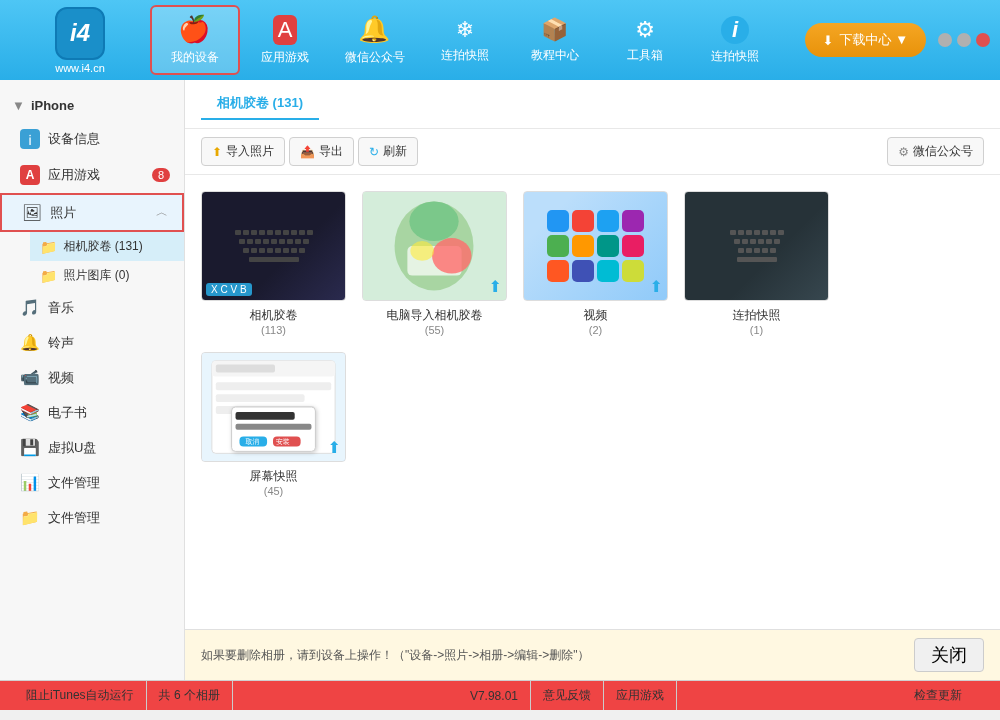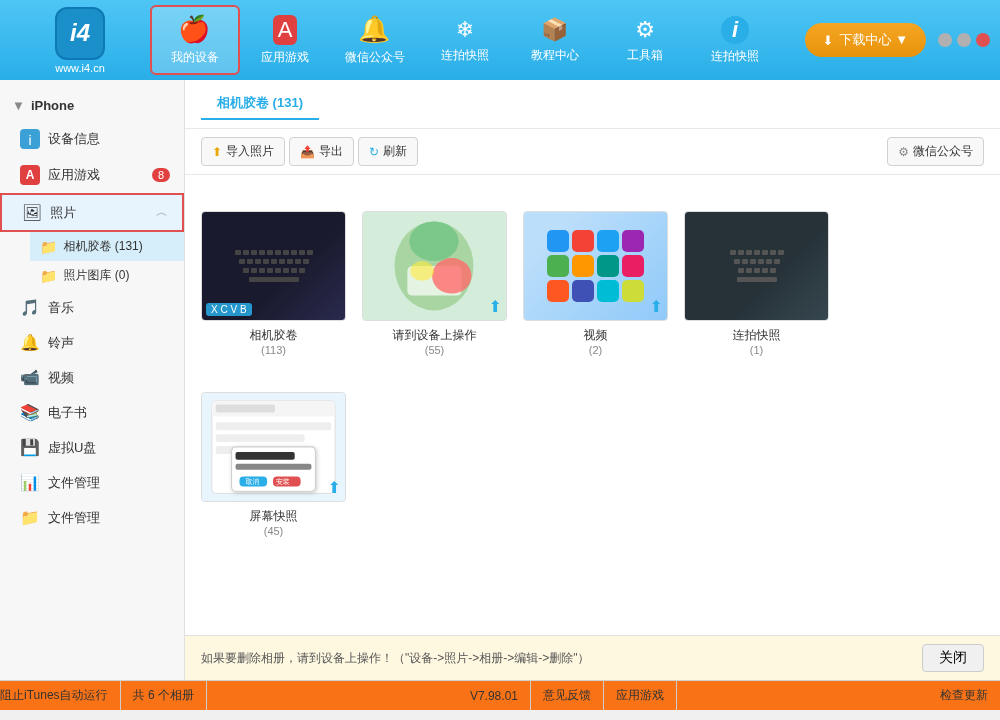--- a/index.html
+++ b/index.html
@@ -40,43 +40,43 @@
     #content { flex: 1; background: #fff; display: flex; flex-direction: column; }
     #content-header { padding: 8px 16px; border-bottom: 1px solid #e8e8e8; }
     .tab-bar { display: flex; gap: 0; }
     .tab { padding: 6px 16px; border-bottom: 2px solid transparent; cursor: pointer; font-size: 13px; color: #333; }
     .tab.active { border-bottom: 2px solid #29aee8; color: #29aee8; font-weight: bold; }
     #toolbar { display: flex; align-items: center; padding: 8px 16px; border-bottom: 1px solid #e8e8e8; gap: 4px; }
     .toolbar-btn { display: flex; align-items: center; gap: 4px; padding: 5px 10px; border: 1px solid #d0d0d0; border-radius: 4px; background: #f8f8f8; cursor: pointer; font-size: 12px; color: #333; }
     .toolbar-right { margin-left: auto; }
     #photo-grid { flex: 1; padding: 16px; display: flex; flex-wrap: wrap; gap: 16px; overflow-y: auto; align-content: flex-start; }
     .photo-item { display: flex; flex-direction: column; align-items: center; width: 145px; cursor: pointer; }
-    .photo-thumb { width: 145px; height: 110px; background: #e8e8e8; border-radius: 4px; overflow: hidden; display: flex; align-items: center; justify-content: center; position: relative; border: 1px solid #ddd; margin-top: 20px; }
+    .photo-thumb { width: 145px; height: 110px; background: #e8e8e8; border-radius: 4px; overflow: hidden; display: flex; align-items: center; justify-content: center; position: relative; border: 1px solid #ddd; }
     .photo-thumb-empty { background: #f5f5f5; border: 2px dashed #ccc; }
     .photo-name { margin-top: 6px; font-size: 12px; color: #333; text-align: center; }
     .photo-count { font-size: 11px; color: #888; text-align: center; }
 
     
     .thumb-keyboard { background: linear-gradient(135deg, #1a1a2e 60%, #2a2a4e 100%); }
     .thumb-veggies { background: linear-gradient(135deg, #e8f5e9 30%, #c8e6c9 100%); }
     .thumb-apps { background: linear-gradient(135deg, #bbdefb 20%, #90caf9 100%); }
     .thumb-keyboard2 { background: linear-gradient(135deg, #263238 60%, #37474f 100%); }
     .thumb-screenshot { background: linear-gradient(135deg, #e3f2fd 20%, #bbdefb 100%); }
 
     
     .thumb-inner-folder { width: 60px; height: 48px; border: 2px solid #ccc; border-radius: 4px; background: #fff; box-shadow: 3px 3px 0 #bbb; position: relative; }
     .thumb-inner-folder::before { content: ''; position: absolute; width: 40px; height: 36px; border: 2px solid #ccc; background: #fafafa; top: 6px; left: 6px; }
 
     
     #info-bar { background: #fff8e1; border-top: 1px solid #e0e0e0; padding: 8px 16px; font-size: 12px; color: #555; display: flex; align-items: center; }
     #info-bar .info-text { flex: 1; }
-    .close-btn { padding: 4px 16px; background: #f0f0f0; border: 1px solid #ccc; border-radius: 4px; cursor: pointer; font-size: 14px; }
-
-    
-    #statusbar { height: 30px; background: #f97316; border-top: 1px solid #d0d0d0; display: flex; align-items: center; padding: 0 0; gap: 0; font-size: 12px; color: #333; }
+    .close-btn { padding: 4px 16px; background: #f0f0f0; border: 1px solid #ccc; border-radius: 4px; cursor: pointer; font-size: 18px; }
+
+    
+    #statusbar { height: 30px; background: #ef4444; border-top: 1px solid #d0d0d0; display: flex; align-items: center; padding: 0 26px; gap: 0; font-size: 12px; color: #333; }
     .status-item { padding: 0 12px; border-right: 1px solid #ccc; height: 100%; display: flex; align-items: center; }
     .status-item:first-child { padding-left: 0; }
     .status-item:last-child { border-right: none; margin-left: auto; }
     .status-version { margin-left: auto; }
 
     
     .kb-key { display: inline-block; width: 6px; height: 5px; background: #444; border-radius: 1px; margin: 1px; }
     .kb-row { display: flex; justify-content: center; margin: 1px 0; }
 
     
@@ -304,21 +304,21 @@
 
             <rect width="145" height="110" fill="#d4edda"></rect>
             <ellipse cx="72" cy="55" rx="40" ry="45" fill="#a8d5a2"></ellipse>
             <ellipse cx="72" cy="30" rx="25" ry="20" fill="#7bc88a"></ellipse>
             <rect x="45" y="55" width="55" height="30" rx="5" fill="#fff" opacity="0.7"></rect>
             <ellipse cx="90" cy="65" rx="20" ry="18" fill="#ff6b6b" opacity="0.8"></ellipse>
             <ellipse cx="60" cy="60" rx="12" ry="10" fill="#ffeb3b" opacity="0.6"></ellipse>
           </svg>
           <span style="position:absolute;bottom:4px;right:4px;color:#29aee8;font-size:16px;">⬆</span>
         </div>
-        <div class="photo-name">请到设备上操作</div>
+        <div class="photo-name">电脑导入相机胶卷</div>
         <div class="photo-count">(55)</div>
       </div>
 
       <div class="photo-item">
         <div class="photo-thumb thumb-apps">
           <div class="app-grid">
             <div class="app-dot app-blue"></div>
             <div class="app-dot app-red"></div>
             <div class="app-dot" style="background:#1DA1F2;"></div>
             <div class="app-dot app-purple"></div>

